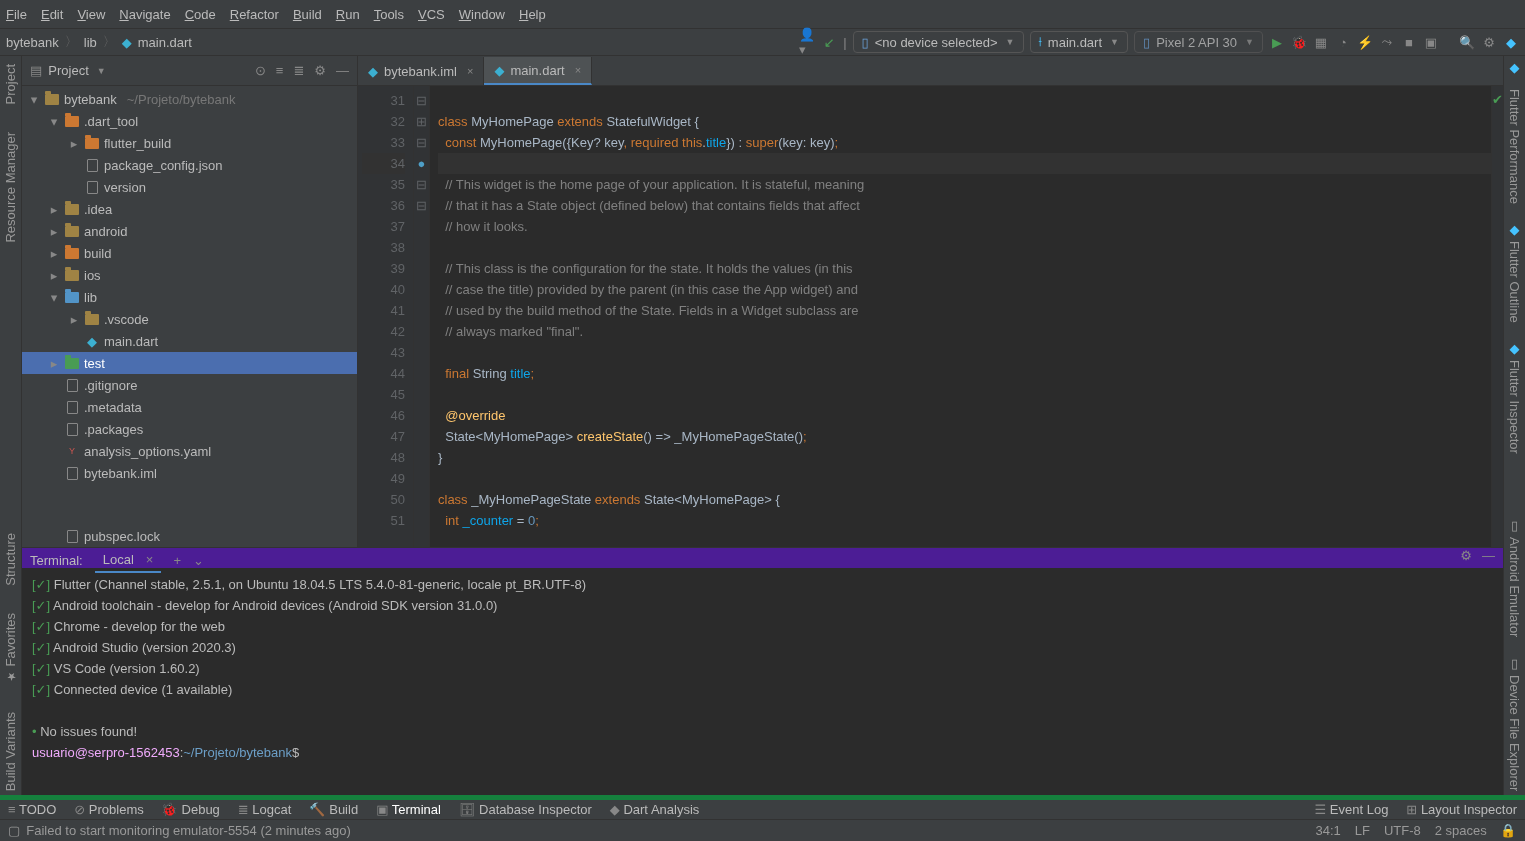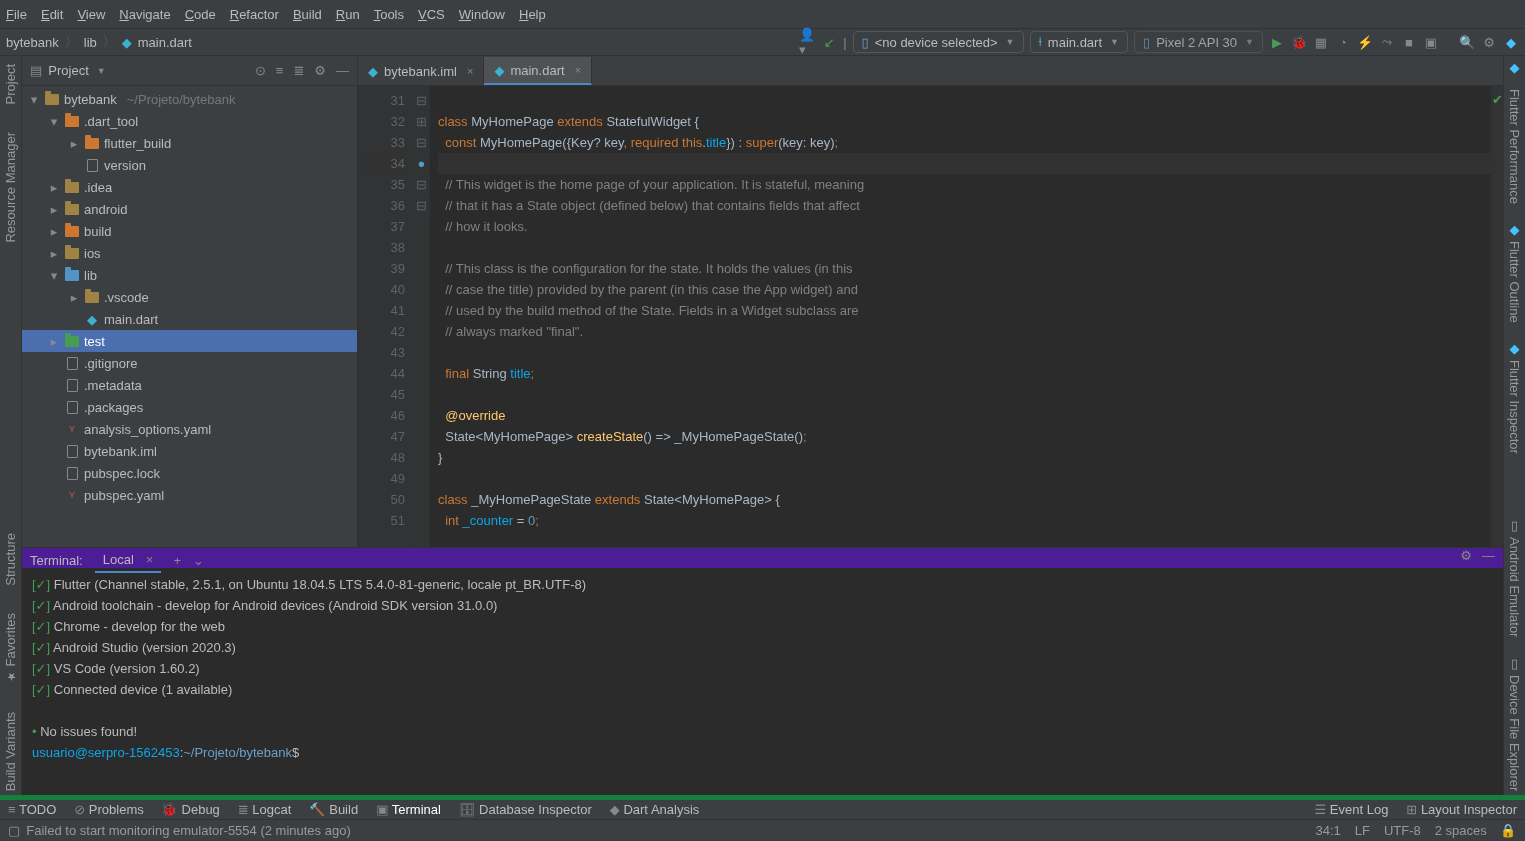--- a/index.html
+++ b/index.html
@@ -52,21 +52,21 @@
 .code{flex:1;padding:4px 0 4px 8px;line-height:21px;white-space:pre;color:#a9b7c6}
 .ln-hl{background:#323232;display:block;width:100%}
 .terminal{height:248px;background:#2b2b2b;border-top:1px solid #323232;display:flex;flex-direction:column}
 .term-header{height:20px;display:flex;align-items:flex-start;background:#4c1d95;justify-content:space-between;padding:0 8px}
 .term-header-left{display:flex;align-items:center;gap:12px}
 .term-tab{display:flex;align-items:center;gap:12px;padding:4px 8px}
 .term-tab.active{border-bottom:2px solid #4a88c7}
 .term-body{flex:1;font-family:Consolas,monospace;font-size:13px;padding:6px 10px;line-height:21px;color:#bbb;overflow:auto}
 .term-body .ok{color:#499c54}
 .term-body .bullet{color:#499c54}
-.term-body .prompt-user{color:#0ea5e9}
+.term-body .prompt-user{color:#f0abfc}
 .term-body .prompt-path{color:#6c9fc7}
 .bottombar{height:24px;background:#3c3f41;border-top:5px solid #15803d;display:flex;align-items:center;padding:0 8px;gap:18px;font-size:12px;color:#bbb}
 .bottombar .spacer{flex:1}
 .statusbar{height:22px;background:#3c3f41;border-top:1px solid #323232;display:flex;align-items:center;padding:0 8px;font-size:12px;color:#999;justify-content:space-between}
 .statusbar-right{display:flex;gap:14px}
 .dart-ico{color:#3cb0d1}
 .caret-down{font-size:9px;color:#888;margin-left:2px}
 .thin-icon{color:#888}
 .m-folder{width:14px;height:11px;background:currentColor;border-radius:1px;position:relative}
 .m-folder::before{content:"";position:absolute;top:-3px;left:0;width:6px;height:3px;background:currentColor;border-radius:1px 1px 0 0}
@@ -190,20 +190,27 @@
               <span class="tree-ico fld-red">
                 <span class="m-folder"></span>
               </span>
               <span>flutter_build</span>
             </div>
             <div class="tree-row" style="padding-left: 46px;">
               <span class="arrow"></span>
               <span class="tree-ico thin-icon">
                 <span class="m-file"></span>
               </span>
+              <span>package_config.json</span>
+            </div>
+            <div class="tree-row" style="padding-left: 46px;">
+              <span class="arrow"></span>
+              <span class="tree-ico thin-icon">
+                <span class="m-file"></span>
+              </span>
               <span>version</span>
             </div>
             <div class="tree-row" style="padding-left: 26px;">
               <span class="arrow">▸</span>
               <span class="tree-ico fld">
                 <span class="m-folder"></span>
               </span>
               <span>.idea</span>
             </div>
             <div class="tree-row" style="padding-left: 26px;">
@@ -279,21 +286,21 @@
               <span class="tree-ico" style="color:#c75450;font-size:9px">Y</span>
               <span>analysis_options.yaml</span>
             </div>
             <div class="tree-row" style="padding-left: 26px;">
               <span class="arrow"></span>
               <span class="tree-ico thin-icon">
                 <span class="m-file"></span>
               </span>
               <span>bytebank.iml</span>
             </div>
-            <div class="tree-row" style="padding-left: 26px;">
+            <div class="tree-row" style="padding-left: 26px; margin-top: 41px;">
               <span class="arrow"></span>
               <span class="tree-ico thin-icon">
                 <span class="m-file"></span>
               </span>
               <span>pubspec.lock</span>
             </div>
             <div class="tree-row" style="padding-left: 26px;">
               <span class="arrow"></span>
               <span class="tree-ico" style="color:#c75450;font-size:9px">Y</span>
               <span>pubspec.yaml</span>

